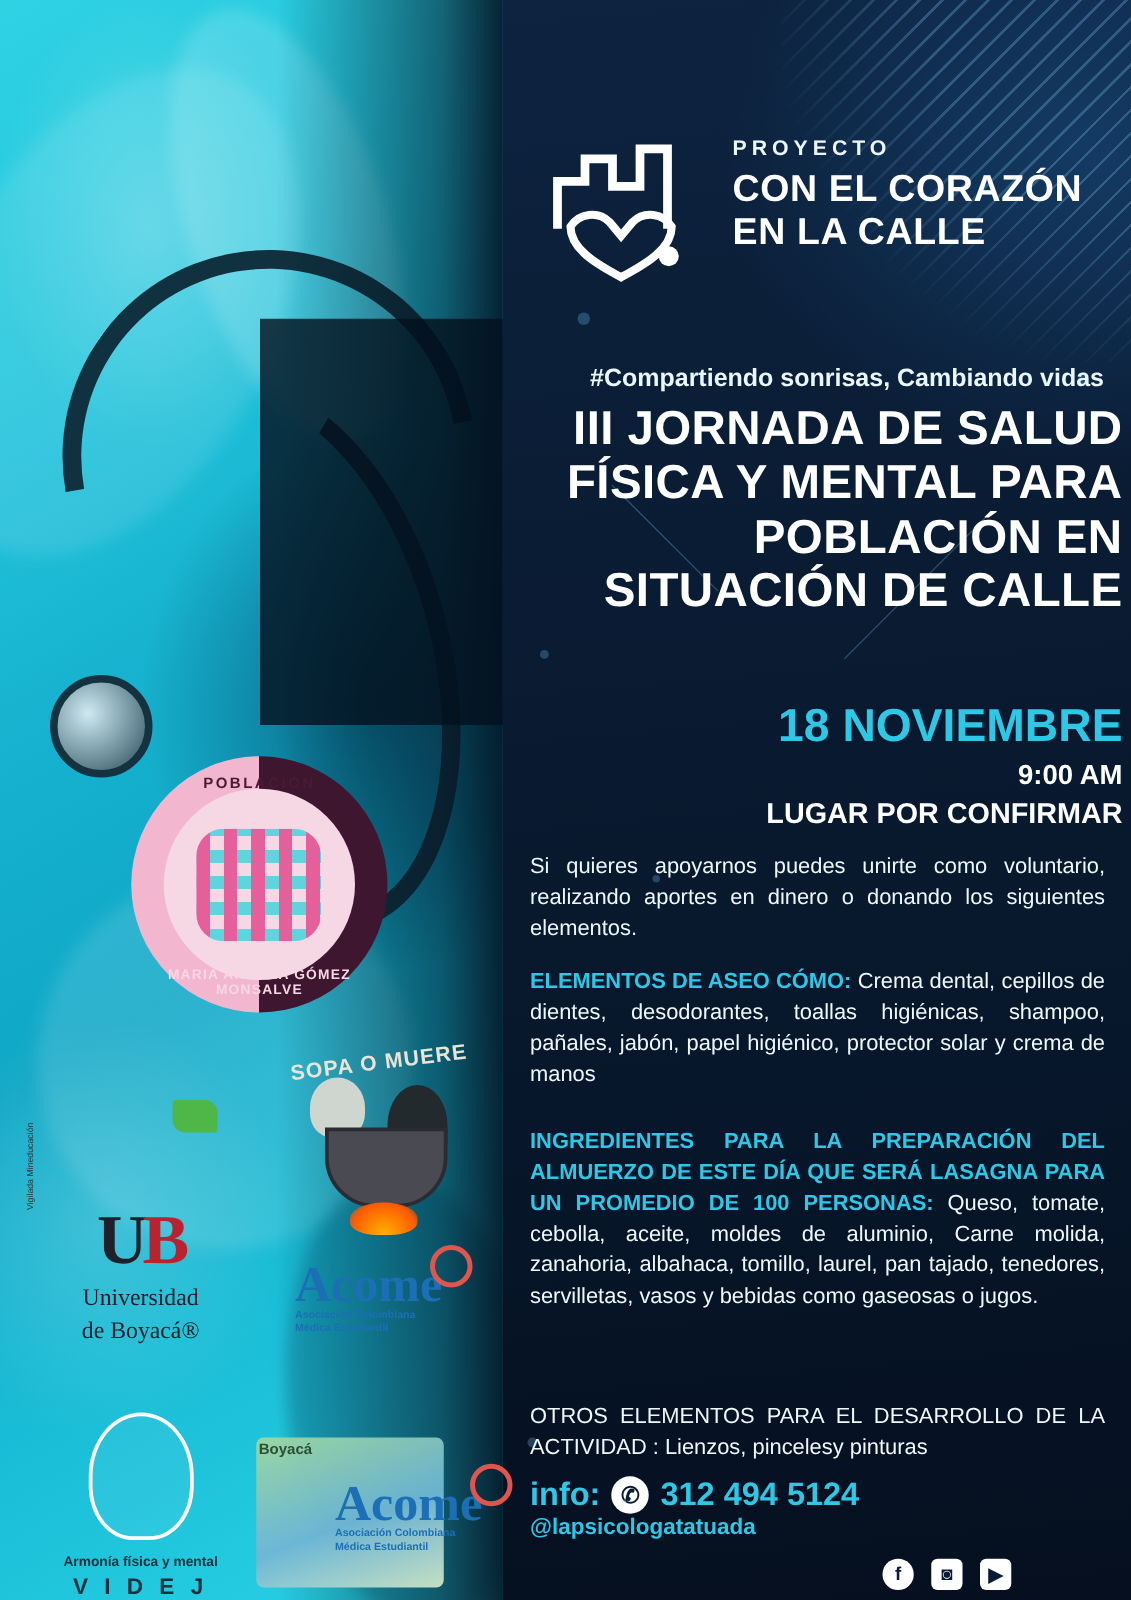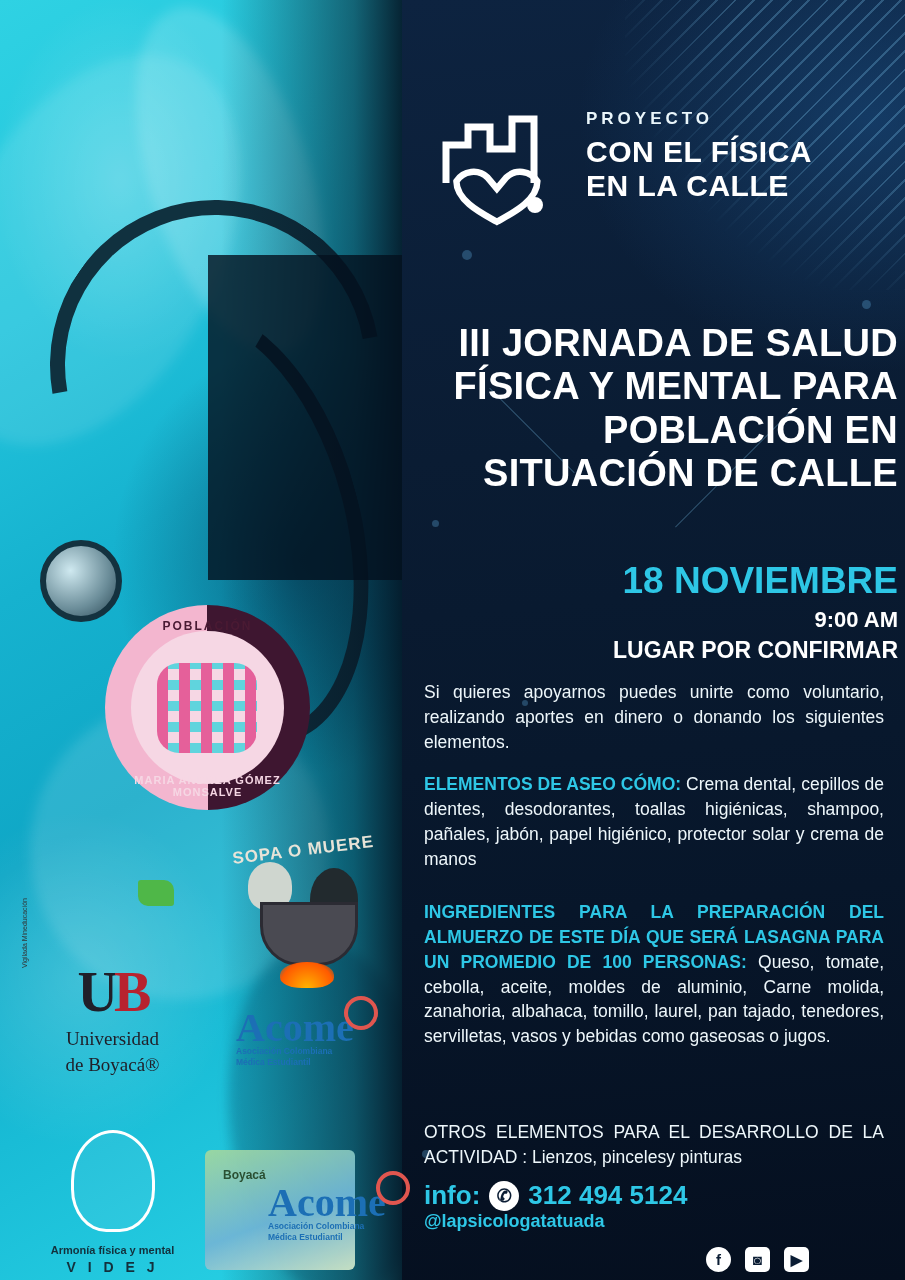--- a/index.html
+++ b/index.html
@@ -207,26 +207,26 @@
     position:absolute;right:6px;top:-14px;width:26px;height:26px;border-radius:50%;
     border:4px solid #e0564f;
   }
 
   .videj{left:40px;top:1130px;width:145px;text-align:center;}
   .videj .figure{
     width:78px;height:96px;margin:0 auto;border:3px solid #ffffff;border-radius:50% 50% 42% 42%;
     background:rgba(255,255,255,.06);
   }
   .videj .t1{color:#13303c;font-size:11px;font-weight:bold;margin-top:12px;}
-  .videj .t2{color:#13303c;font-size:14px;font-weight:bold;letter-spacing:4px;margin-top:3px;}
+  .videj .t2{color:#13303c;font-size:18px;font-weight:bold;letter-spacing:4px;margin-top:3px;}
 
   .boyaca{left:205px;top:1150px;width:150px;height:120px;
     background:linear-gradient(160deg,#9fd8a0,#6fb6d6 55%,#cfe6c8);
     border-radius:6px;opacity:.95;}
-  .boyaca .word{color:#2b4b2b;font-size:12px;font-weight:bold;padding:18px;}
+  .boyaca .word{color:#2b4b2b;font-size:12px;font-weight:bold;padding:2px;}
 </style>
 </head>
 <body>
 
 <div class="poster">
 
   <div class="photo">
     <div class="fold f1"></div>
     <div class="fold f2"></div>
     <div class="fold f3"></div>
@@ -256,25 +256,26 @@
       <svg viewBox="0 0 132 135" width="132" height="135">
         <g fill="none" stroke="#ffffff" stroke-width="7">
           <path d="M8 78 L8 40 L30 40 L30 22 L52 22 L52 44 L74 44 L74 14 L96 14 L96 78"></path>
           <path d="M20 96 a22 22 0 0 1 34 -4 l10 12 l10 -12 a22 22 0 0 1 34 4 c0 22 -30 36 -44 44 c-14 -8 -44 -22 -44 -44 z" transform="translate(0,-12) scale(0.92)"></path>
         </g>
         <circle cx="97" cy="100" r="8" fill="#ffffff"></circle>
       </svg>
     </div>
     <div class="txt">
       <div class="pre">PROYECTO</div>
-      <div class="ttl">CON EL FÍSICA</div>
+      <div class="ttl">CON EL CORAZÓN</div>
       <div class="ttl">EN LA CALLE</div>
     </div>
   </div>
 
+  <div class="hashtag">#Compartiendo sonrisas, Cambiando vidas</div>
   <div class="headline">III JORNADA DE SALUD FÍSICA Y MENTAL PARA POBLACIÓN EN SITUACIÓN DE CALLE</div>
   <div class="date">18 NOVIEMBRE</div>
   <div class="time">9:00 AM</div>
   <div class="place">LUGAR POR CONFIRMAR</div>
 
   <div class="body-txt p-aseo">
     <span class="hl">ELEMENTOS DE ASEO CÓMO:</span><span> Crema dental, cepillos de dientes, desodorantes, toallas higiénicas, shampoo, pañales, jabón, papel higiénico, protector solar y crema de manos</span>
   </div>
 
   <div class="body-txt p-intro">Si quieres apoyarnos puedes unirte como voluntario, realizando aportes en dinero o donando los siguientes elementos.</div>

